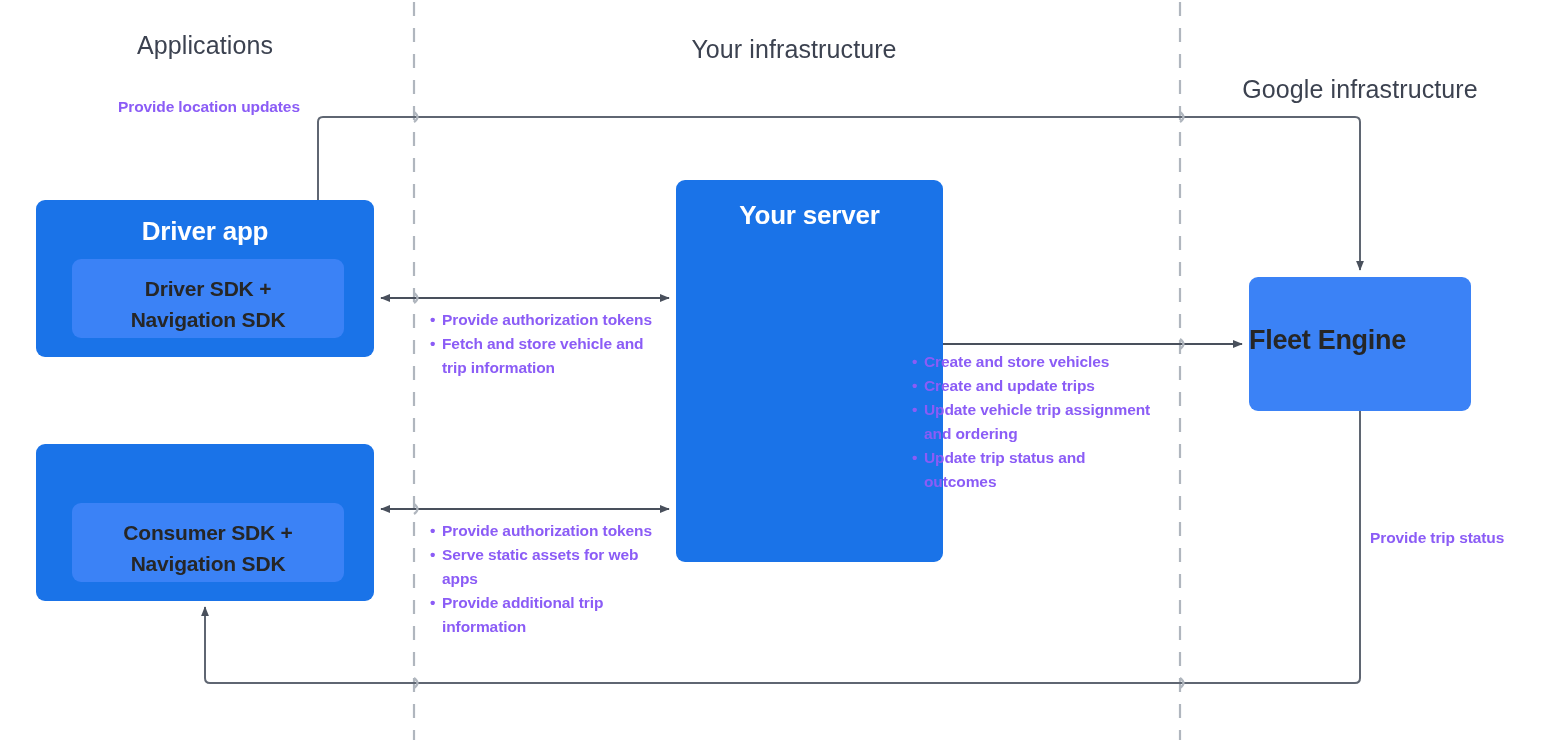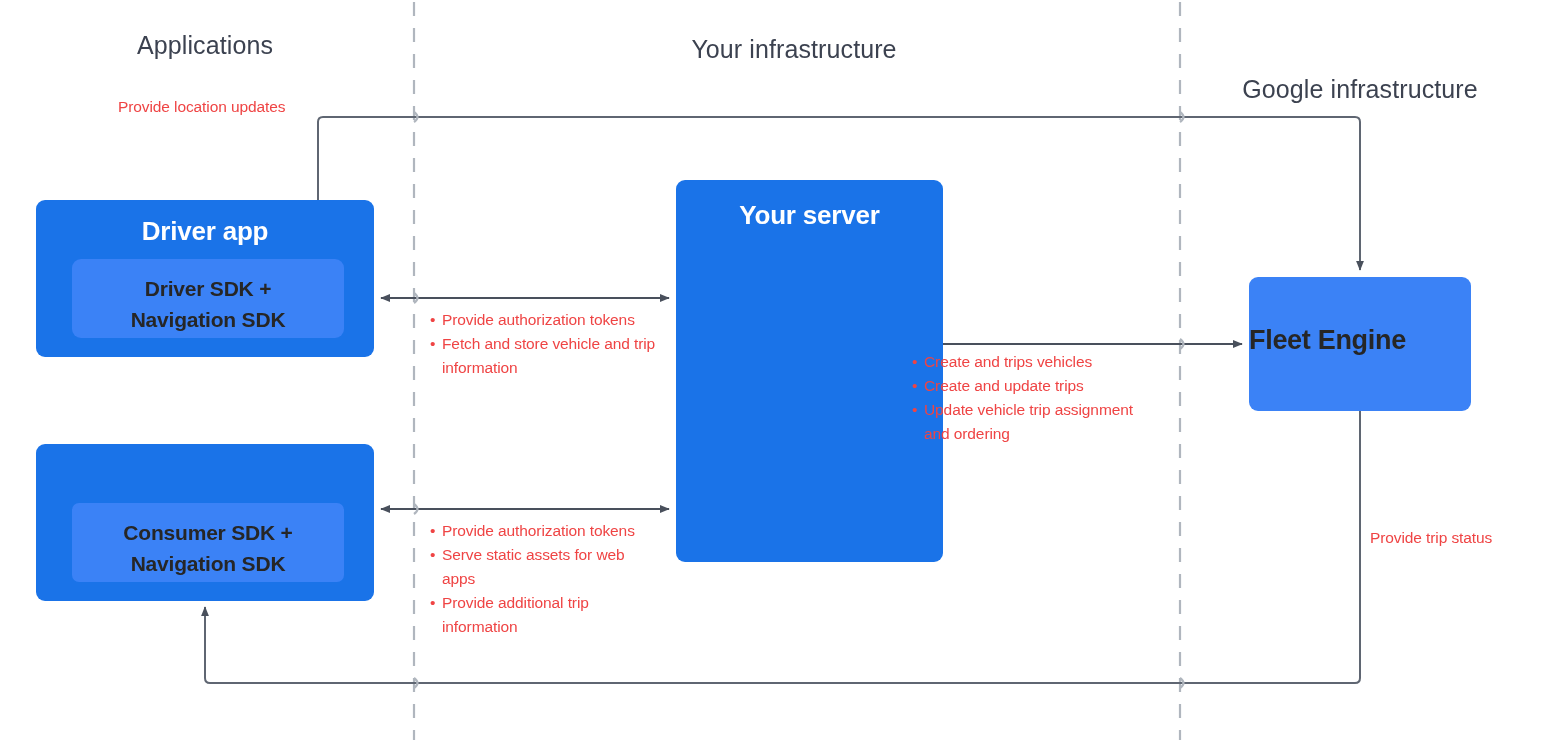--- a/index.html
+++ b/index.html
@@ -55,39 +55,39 @@
     letter-spacing: -0.2px;
   }
 
   #driver-app    { left: 36px;  top: 200px; width: 338px; height: 157px; }
   #driver-app .box-title-white { top: 16px; }
   #driver-sdk    { left: 36px;  top: 59px;  width: 272px; height: 79px; }
   #driver-sdk .box-title-dark  { top: 14px; }
 
   #consumer-app  { left: 36px;  top: 444px; width: 338px; height: 157px; }
   #consumer-app .box-title-white { top: 16px; }
-  #consumer-sdk  { left: 36px;  top: 59px;  width: 272px; height: 79px; border-radius: 7px; }
+  #consumer-sdk  { left: 36px;  top: 59px;  width: 272px; height: 79px; }
   #consumer-sdk .box-title-dark  { top: 14px; }
 
   #your-server   { left: 676px; top: 180px; width: 267px; height: 382px; }
   #your-server .box-title-white { top: 20px; }
 
   #fleet-engine  { left: 1249px;top: 277px; width: 222px; height: 134px; }
   #fleet-engine .fe-label {
     position: absolute; left: 0; right: 0; top: 48px;
     color: #262626;
     font-size: 27px; font-weight: bold; letter-spacing: -0.3px;
   }
 
   
   .note {
     position: absolute;
     font-size: 15.5px;
-    font-weight: normal;
-    color: #ef4444;
+    font-weight: bold;
+    color: #8b5cf6;
     line-height: 24px;
     letter-spacing: -0.1px;
   }
   .note ul { list-style: none; }
   .note li { position: relative; padding-left: 12px; }
   .note li::before {
     content: "•";
     position: absolute; left: 0; top: 0;
   }
   #note-location  { left: 118px; top: 95px; }
@@ -176,19 +176,20 @@
   <div class="note" id="note-consumer">
     <ul>
         <li>Provide authorization tokens</li>
         <li>Serve static assets for web apps</li>
         <li>Provide additional trip information</li>
       </ul>
   </div>
 
   <div class="note" id="note-server">
     <ul>
-        <li>Create and trips vehicles</li>
+        <li>Create and store vehicles</li>
         <li>Create and update trips</li>
         <li>Update vehicle trip assignment and ordering</li>
+        <li>Update trip status and outcomes</li>
       </ul>
   </div>
 
 </div>
 
 </body></html>

